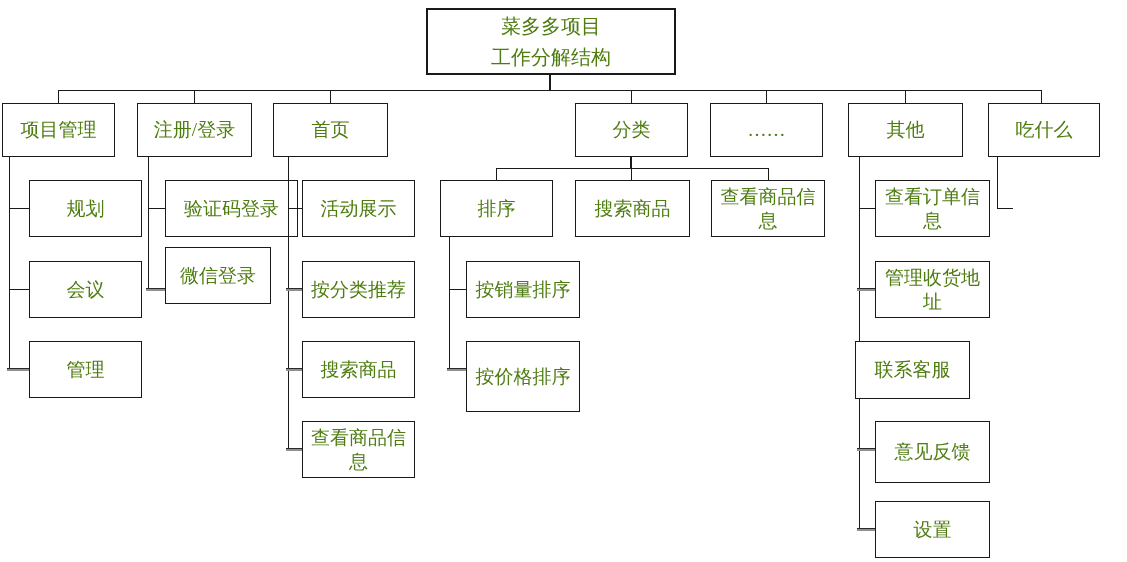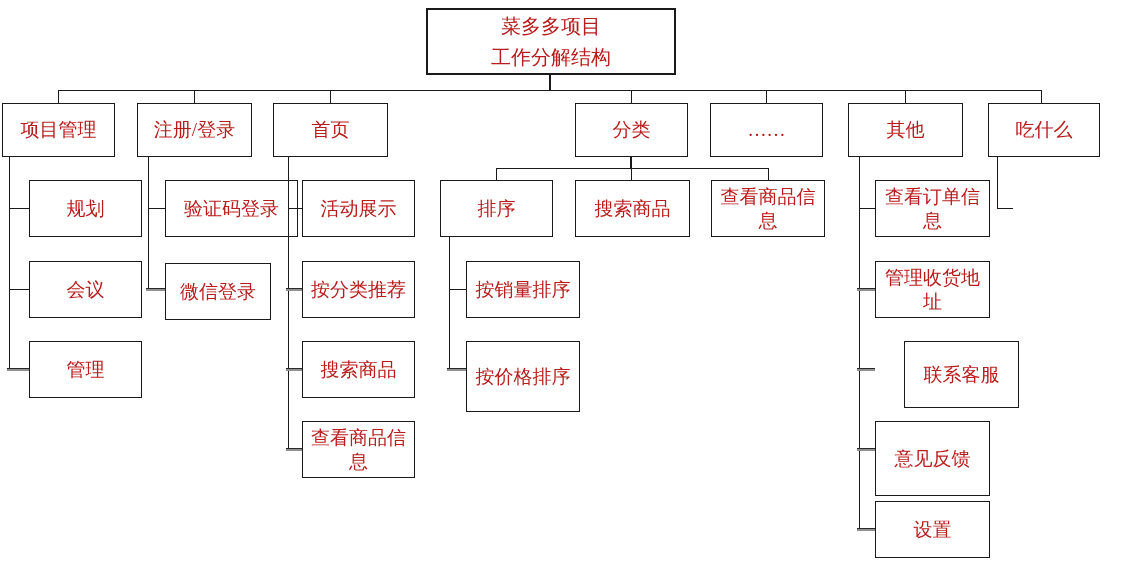--- a/index.html
+++ b/index.html
@@ -1,21 +1,21 @@
 <!DOCTYPE html>
 <html><head>
 <meta charset="utf-8">
 <style>
   html,body{margin:0;padding:0;background:#ffffff;}
   #canvas{
     position:relative;
     width:1127px;height:562px;
     background:#ffffff;
     font-family:"Liberation Serif","DejaVu Serif",serif;
-    color:#b91c1c;
+    color:#4d7c0f;
     overflow:hidden;
   }
   .box{
     position:absolute;
     box-sizing:border-box;
     border:1px solid #1a1a1a;
     background:#ffffff;
     display:flex;
     align-items:center;
     justify-content:center;
@@ -73,21 +73,21 @@
   <div class="stub" style="left:9px;top:289px;width:20px"></div>
   <div class="stub-shadow" style="left:7px;top:368px;width:22px"></div>
   <div class="box" style="left:29px;top:180px;width:113px;height:57px">规划</div>
   <div class="box" style="left:29px;top:261px;width:113px;height:57px">会议</div>
   <div class="box" style="left:29px;top:341px;width:113px;height:57px">管理</div>
 
   <div class="vline" style="left:148px;top:157px;height:133px"></div>
   <div class="stub" style="left:148px;top:208px;width:17px"></div>
   <div class="stub-shadow" style="left:146px;top:288px;width:19px"></div>
   <div class="box" style="left:165px;top:180px;width:133px;height:57px">验证码登录</div>
-  <div class="box" style="left:165px;top:263px;width:106px;height:57px">微信登录</div>
+  <div class="box" style="left:165px;top:247px;width:106px;height:57px">微信登录</div>
 
   <div class="vline" style="left:288px;top:157px;height:293px"></div>
   <div class="stub" style="left:288px;top:208px;width:14px"></div>
   <div class="stub-shadow" style="left:286px;top:288px;width:16px"></div>
   <div class="stub-shadow" style="left:286px;top:368px;width:16px"></div>
   <div class="stub-shadow" style="left:286px;top:448px;width:16px"></div>
   <div class="box" style="left:302px;top:180px;width:113px;height:57px">活动展示</div>
   <div class="box" style="left:302px;top:261px;width:113px;height:57px">按分类推荐</div>
   <div class="box" style="left:302px;top:341px;width:113px;height:57px">搜索商品</div>
   <div class="box" style="left:302px;top:421px;width:113px;height:57px">查看商品信息</div>
@@ -108,20 +108,20 @@
   <div class="box" style="left:466px;top:341px;width:114px;height:71px">按价格排序</div>
 
   <div class="vline" style="left:859px;top:157px;height:373px"></div>
   <div class="stub" style="left:859px;top:208px;width:16px"></div>
   <div class="stub-shadow" style="left:857px;top:288px;width:18px"></div>
   <div class="stub-shadow" style="left:857px;top:368px;width:18px"></div>
   <div class="stub-shadow" style="left:857px;top:448px;width:18px"></div>
   <div class="stub-shadow" style="left:857px;top:528px;width:18px"></div>
   <div class="box" style="left:875px;top:261px;width:115px;height:57px">管理收货地址</div>
   <div class="box" style="left:875px;top:180px;width:115px;height:57px">查看订单信息</div>
-  <div class="box" style="left:904px;top:341px;width:115px;height:67px">联系客服</div>
-  <div class="box" style="left:875px;top:421px;width:115px;height:75px">意见反馈</div>
+  <div class="box" style="left:855px;top:341px;width:115px;height:58px">联系客服</div>
+  <div class="box" style="left:875px;top:421px;width:115px;height:62px">意见反馈</div>
   <div class="box" style="left:875px;top:501px;width:115px;height:57px">设置</div>
 
   <div class="vline" style="left:997px;top:157px;height:52px"></div>
   <div class="stub" style="left:997px;top:208px;width:16px"></div>
 
 </div>
 
 </body></html>

